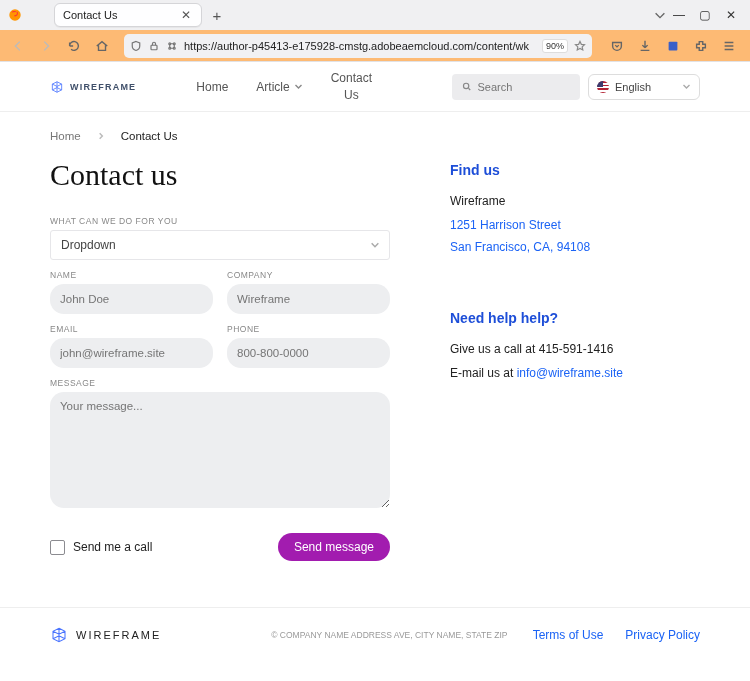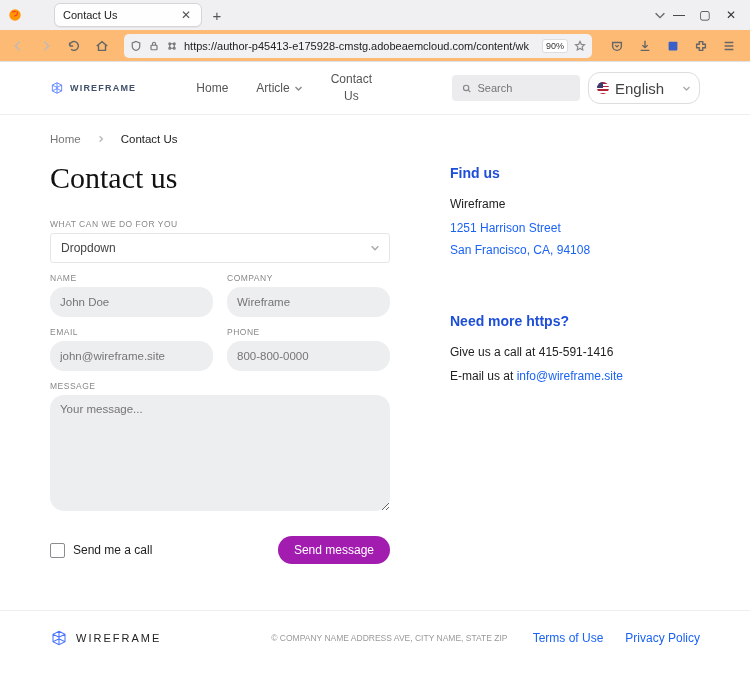--- a/index.html
+++ b/index.html
@@ -37,21 +37,21 @@
   .site-inner { width:690px; margin:0 auto; display:flex; align-items:center; padding:0 20px;}
   .brand { display:flex; align-items:center; gap:6px; color:#40506a; font-size:9px; font-weight:600; letter-spacing:1.2px;}
   .brand svg { width:14px; height:14px; stroke:#4a74ff; fill:none; stroke-width:1.4;}
   .nav { display:flex; gap:28px; margin-left:60px; font-size:12px; color:#333;}
   .nav-item { display:flex; align-items:center; gap:4px; cursor:pointer; color:#555;}
   .nav-item.two-line { flex-direction:column; line-height:1.05; align-items:center;}
   .nav-item svg { width:9px; height:9px; stroke:#888; fill:none; stroke-width:1.8;}
   .searchbox { margin-left:auto; display:flex; align-items:center; background:#ececee; border-radius:4px; height:26px; padding:0 10px; width:128px; gap:6px; color:#999;justify-content:flex-end;}
   .searchbox svg { width:11px; height:11px; stroke:#888; fill:none; stroke-width:2;}
   .searchbox input { border:none; background:transparent; outline:none; font-size:11px; width:100%; color:#555;}
-  .langsel { margin-left:8px; display:flex; align-items:center; border:1px solid #ddd; border-radius:12px; height:32px; padding:0 8px; width:112px; gap:6px; font-size:15px; color:#444; cursor:pointer;}
+  .langsel { margin-left:8px; display:flex; align-items:center; border:1px solid #ddd; border-radius:6px; height:26px; padding:0 8px; width:112px; gap:6px; font-size:11px; color:#444; cursor:pointer;}
   .flag { width:12px; height:12px; border-radius:50%; background:linear-gradient(#b22234 0 15%,#fff 15% 30%,#b22234 30% 45%,#fff 45% 60%,#b22234 60% 75%,#fff 75% 90%,#b22234 90% 100%); position:relative; overflow:hidden;}
   .flag::before{content:"";position:absolute;left:0;top:0;width:6px;height:6px;background:#3c3b6e;}
   .langsel svg { margin-left:auto; width:9px; height:9px; stroke:#aaa; fill:none; stroke-width:1.8;}
 
   .container { width:690px; margin:0 auto; padding:0 20px;}
   .breadcrumb { display:flex; align-items:center; gap:16px; padding:18px 0 10px; font-size:11.5px; color:#777;}
   .breadcrumb .bc-home { cursor:pointer; }
   .breadcrumb svg { width:8px; height:8px; stroke:#bbb; fill:none; stroke-width:2.2;}
   .breadcrumb .bc-cur { color:#222; }
 
@@ -294,21 +294,21 @@
         </div>
       </div>
 
       <div class="col-right side">
         <h3>Find us</h3>
         <div class="addr-name">Wireframe</div>
         <a class="lnk">1251 Harrison Street</a>
         <a class="lnk">San Francisco, CA, 94108</a>
 
         <div class="block2">
-          <h3>Need more https?</h3>
+          <h3>Need help help?</h3>
           <p>
             <span>Give us a call at </span><span>415-591-1416</span>
           </p>
           <p>
             <span>E-mail us at </span><a>info@wireframe.site</a>
           </p>
         </div>
       </div>
     </div>
   </div>

